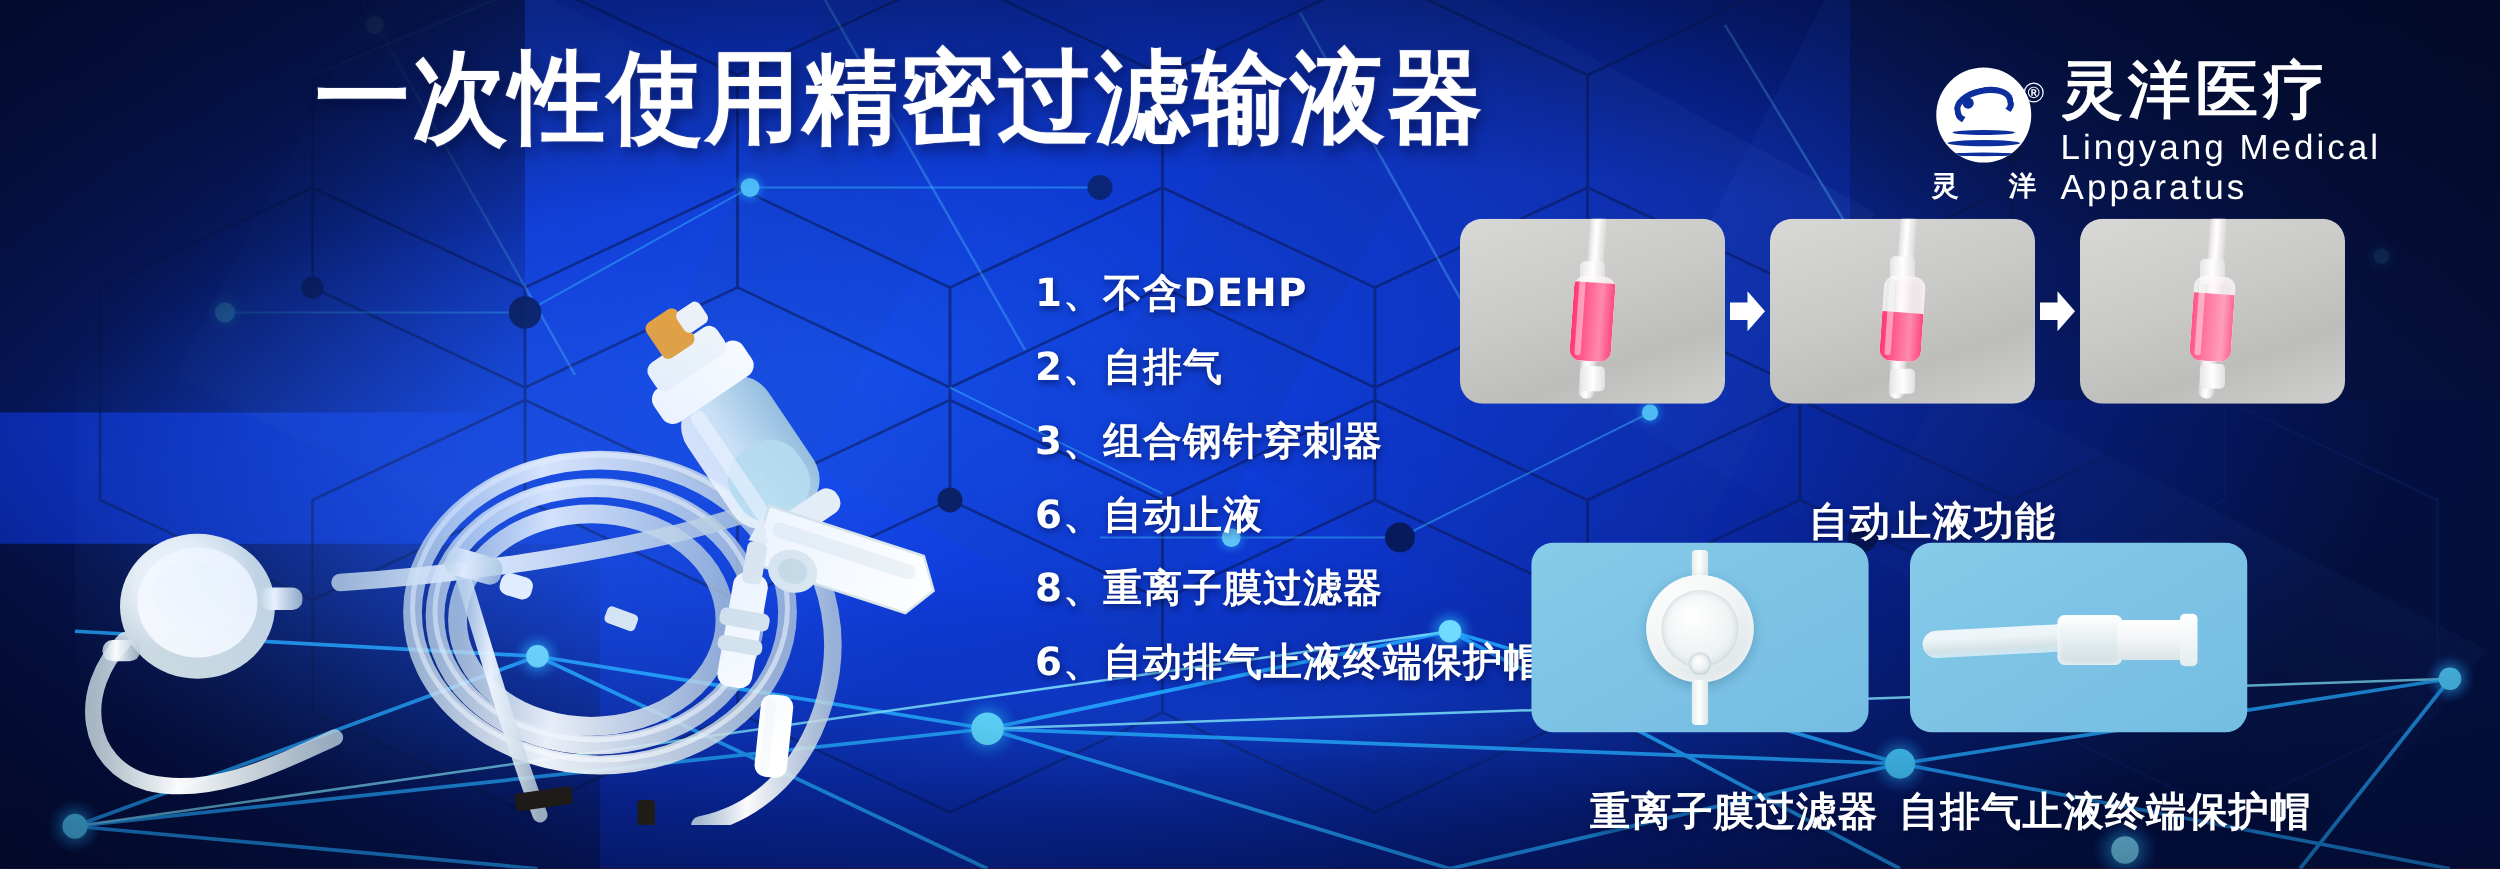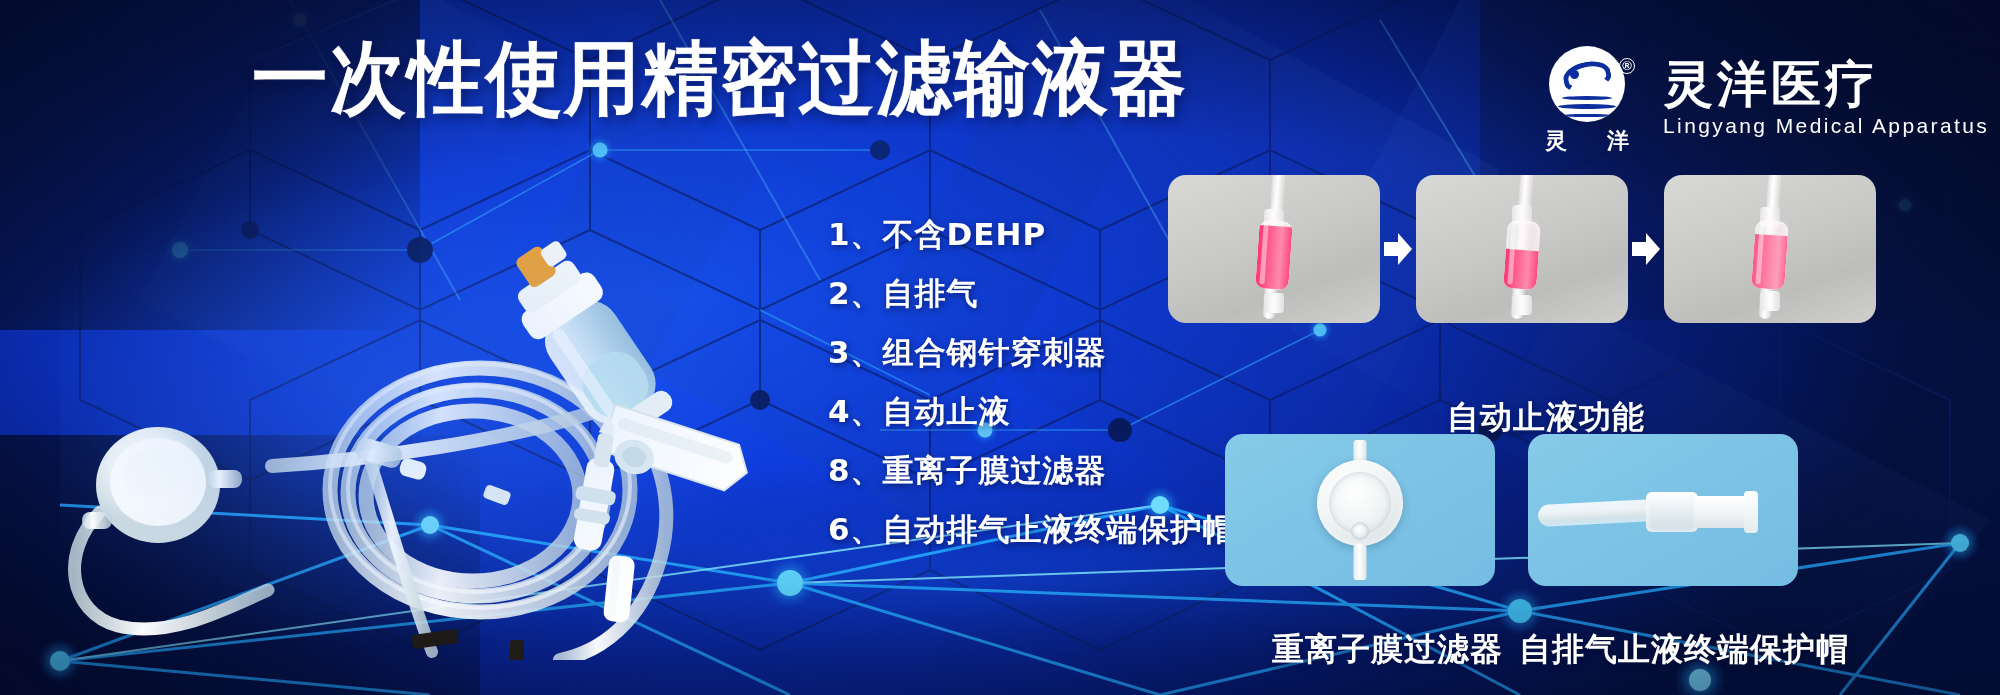--- a/index.html
+++ b/index.html
@@ -102,21 +102,21 @@
     font-size:22px; font-weight:bold; color:#fff;
     font-family:"DejaVu Sans","Liberation Sans",sans-serif;
   }
   .logo-text{ display:flex; flex-direction:column; }
   .logo-cn{
     font-size:50px; font-weight:bold; color:#fff; letter-spacing:4px;
     line-height:1.04;
     font-family:"DejaVu Sans","Liberation Sans",sans-serif;
   }
   .logo-en{
-    font-size:21px; color:#fff; letter-spacing:2.4px;
+    font-size:28px; color:#fff; letter-spacing:2.4px;
     margin-top:4px; font-weight:normal;
     font-family:"Liberation Sans",sans-serif;
   }
 
   
   .features{
     position:absolute; left:828px; top:214px;
     display:flex; flex-direction:column; gap:17px;
   }
   .feature-item{
@@ -410,21 +410,21 @@
     <div class="logo-text">
       <div class="logo-cn">灵洋医疗</div>
       <div class="logo-en">Lingyang Medical Apparatus</div>
     </div>
   </div>
 
   <div class="features">
     <div class="feature-item">1、不含DEHP</div>
     <div class="feature-item">2、自排气</div>
     <div class="feature-item">3、组合钢针穿刺器</div>
-    <div class="feature-item">4、自动止液</div>
+    <div class="feature-item">6、自动止液</div>
     <div class="feature-item">8、重离子膜过滤器</div>
     <div class="feature-item">6、自动排气止液终端保护帽</div>
   </div>
 
   <div class="product">
     <div class="pglow"></div>
     <svg width="760" height="500" viewBox="0 0 760 500">
       <defs>
         <linearGradient id="tubeG" x1="0" y1="0" x2="0" y2="1">
           <stop offset="0%" stop-color="#ffffff" stop-opacity=".35"></stop>

